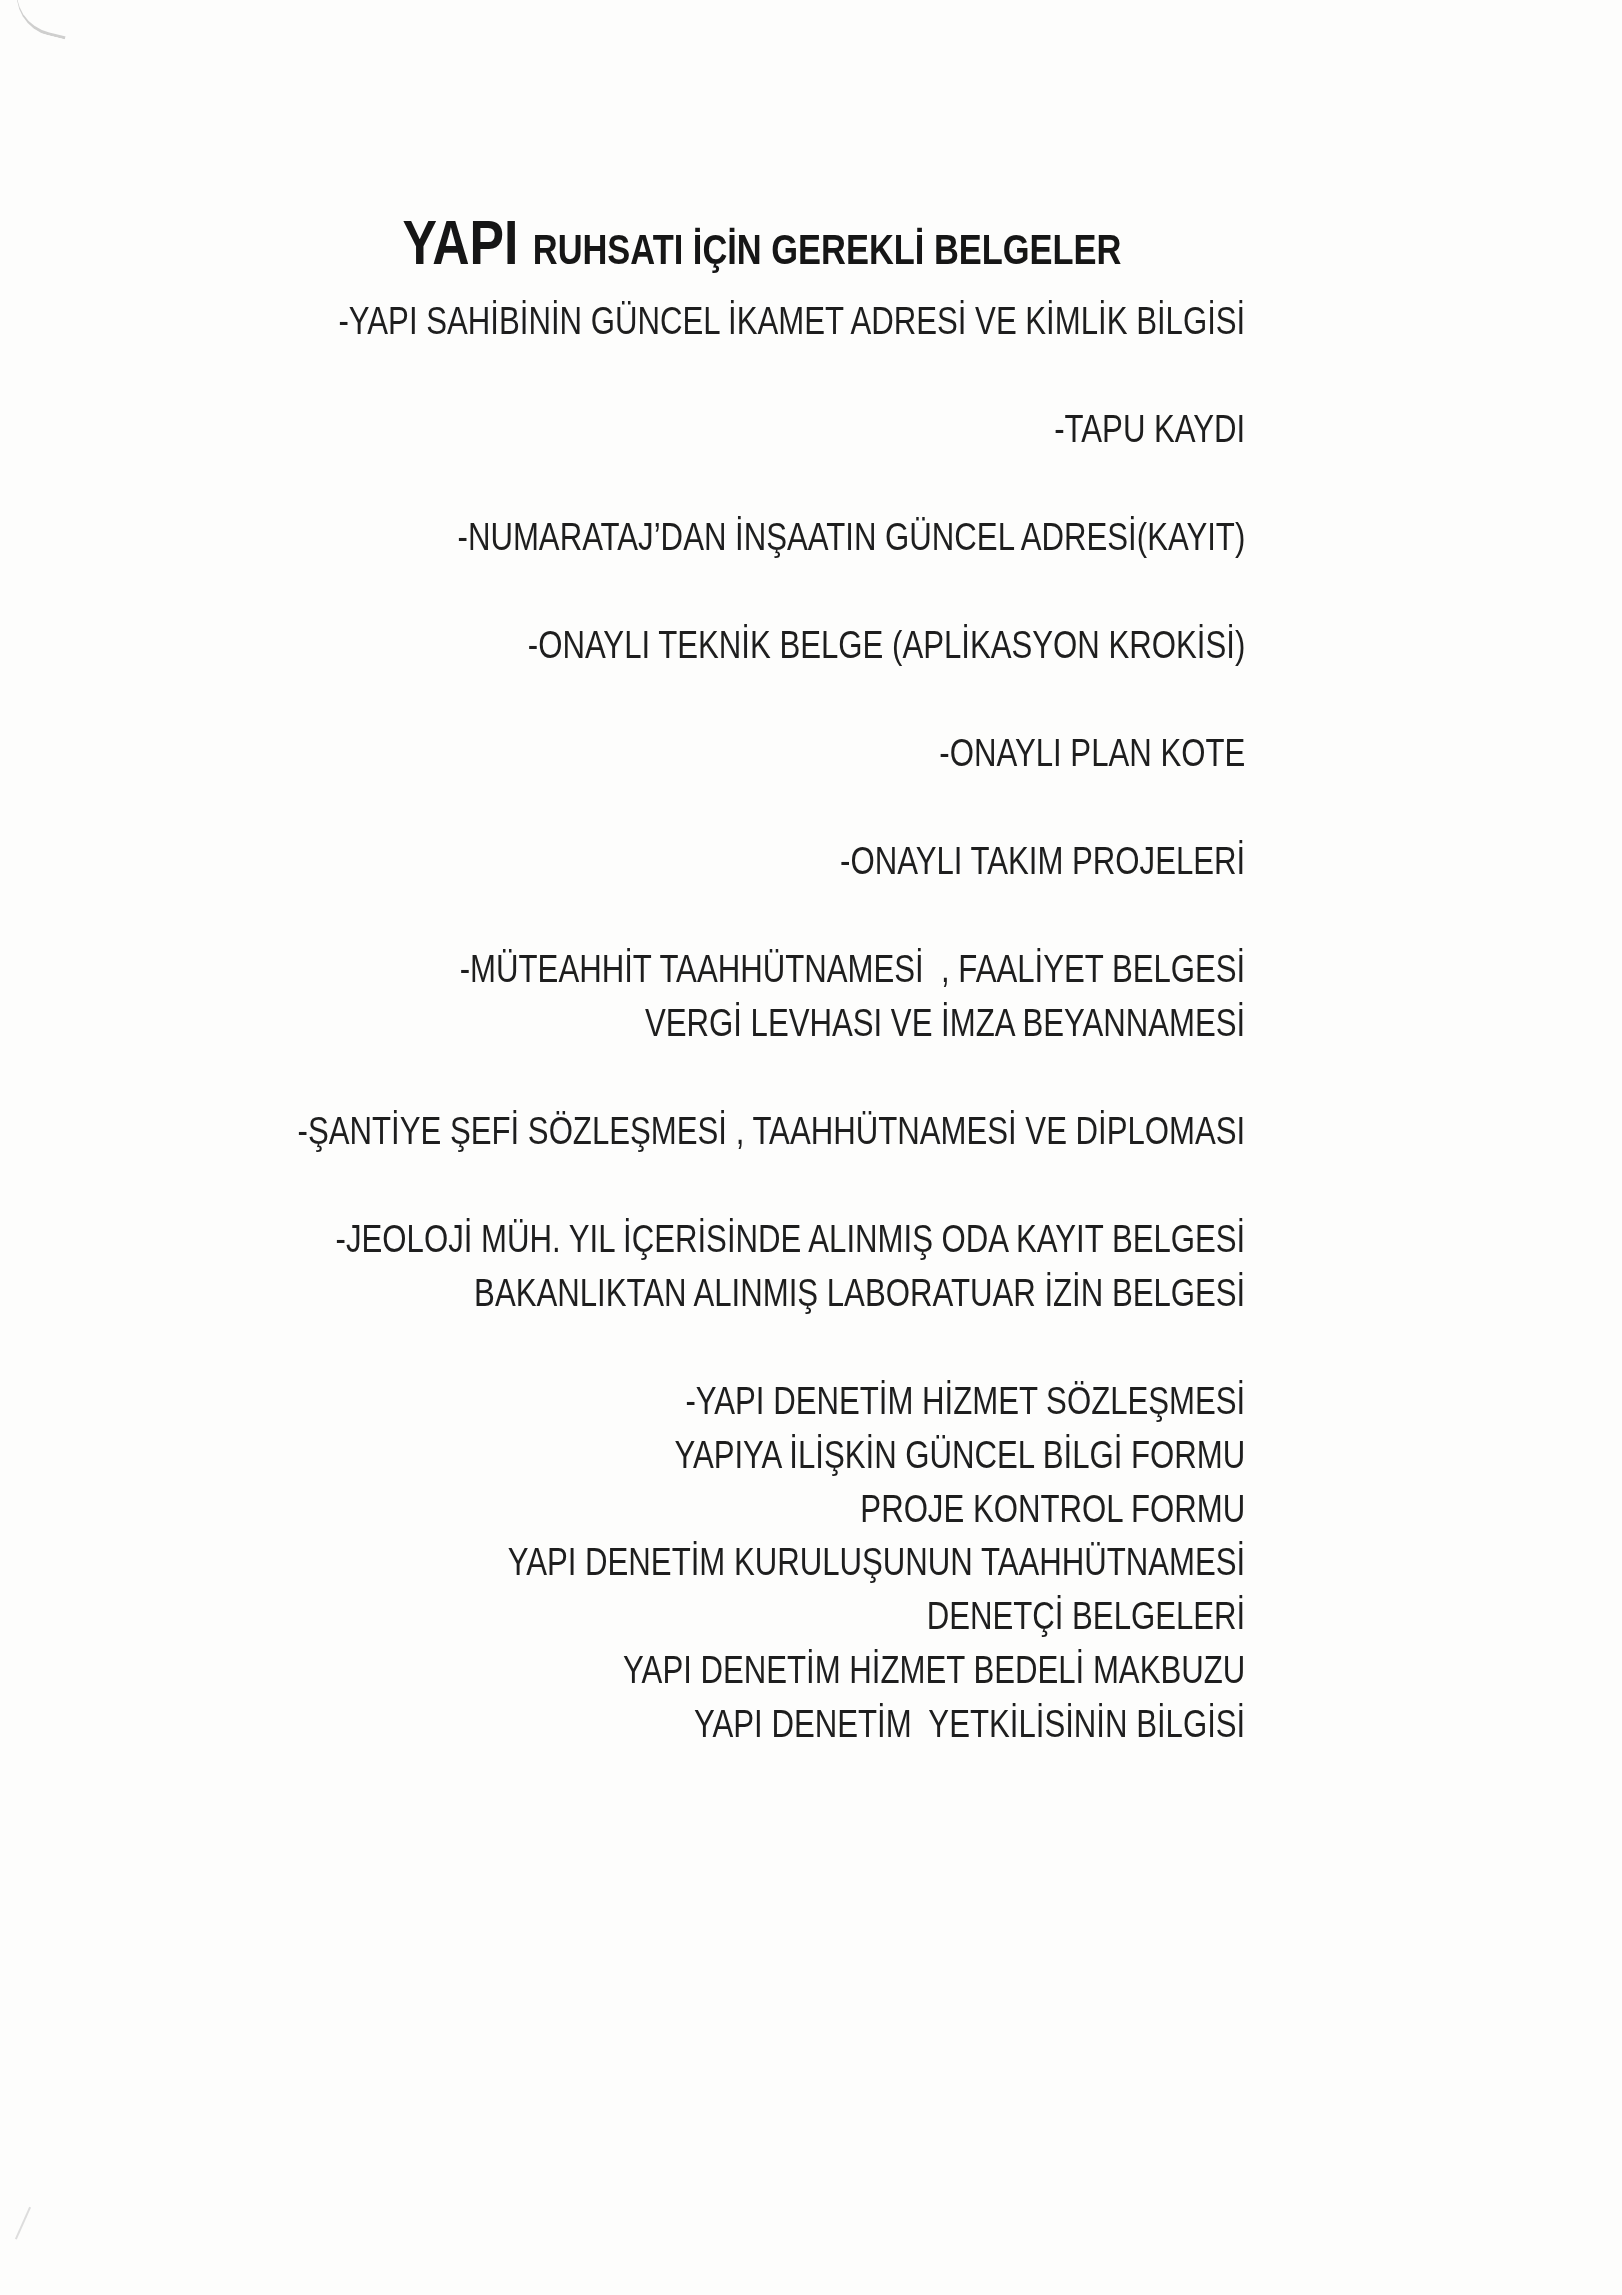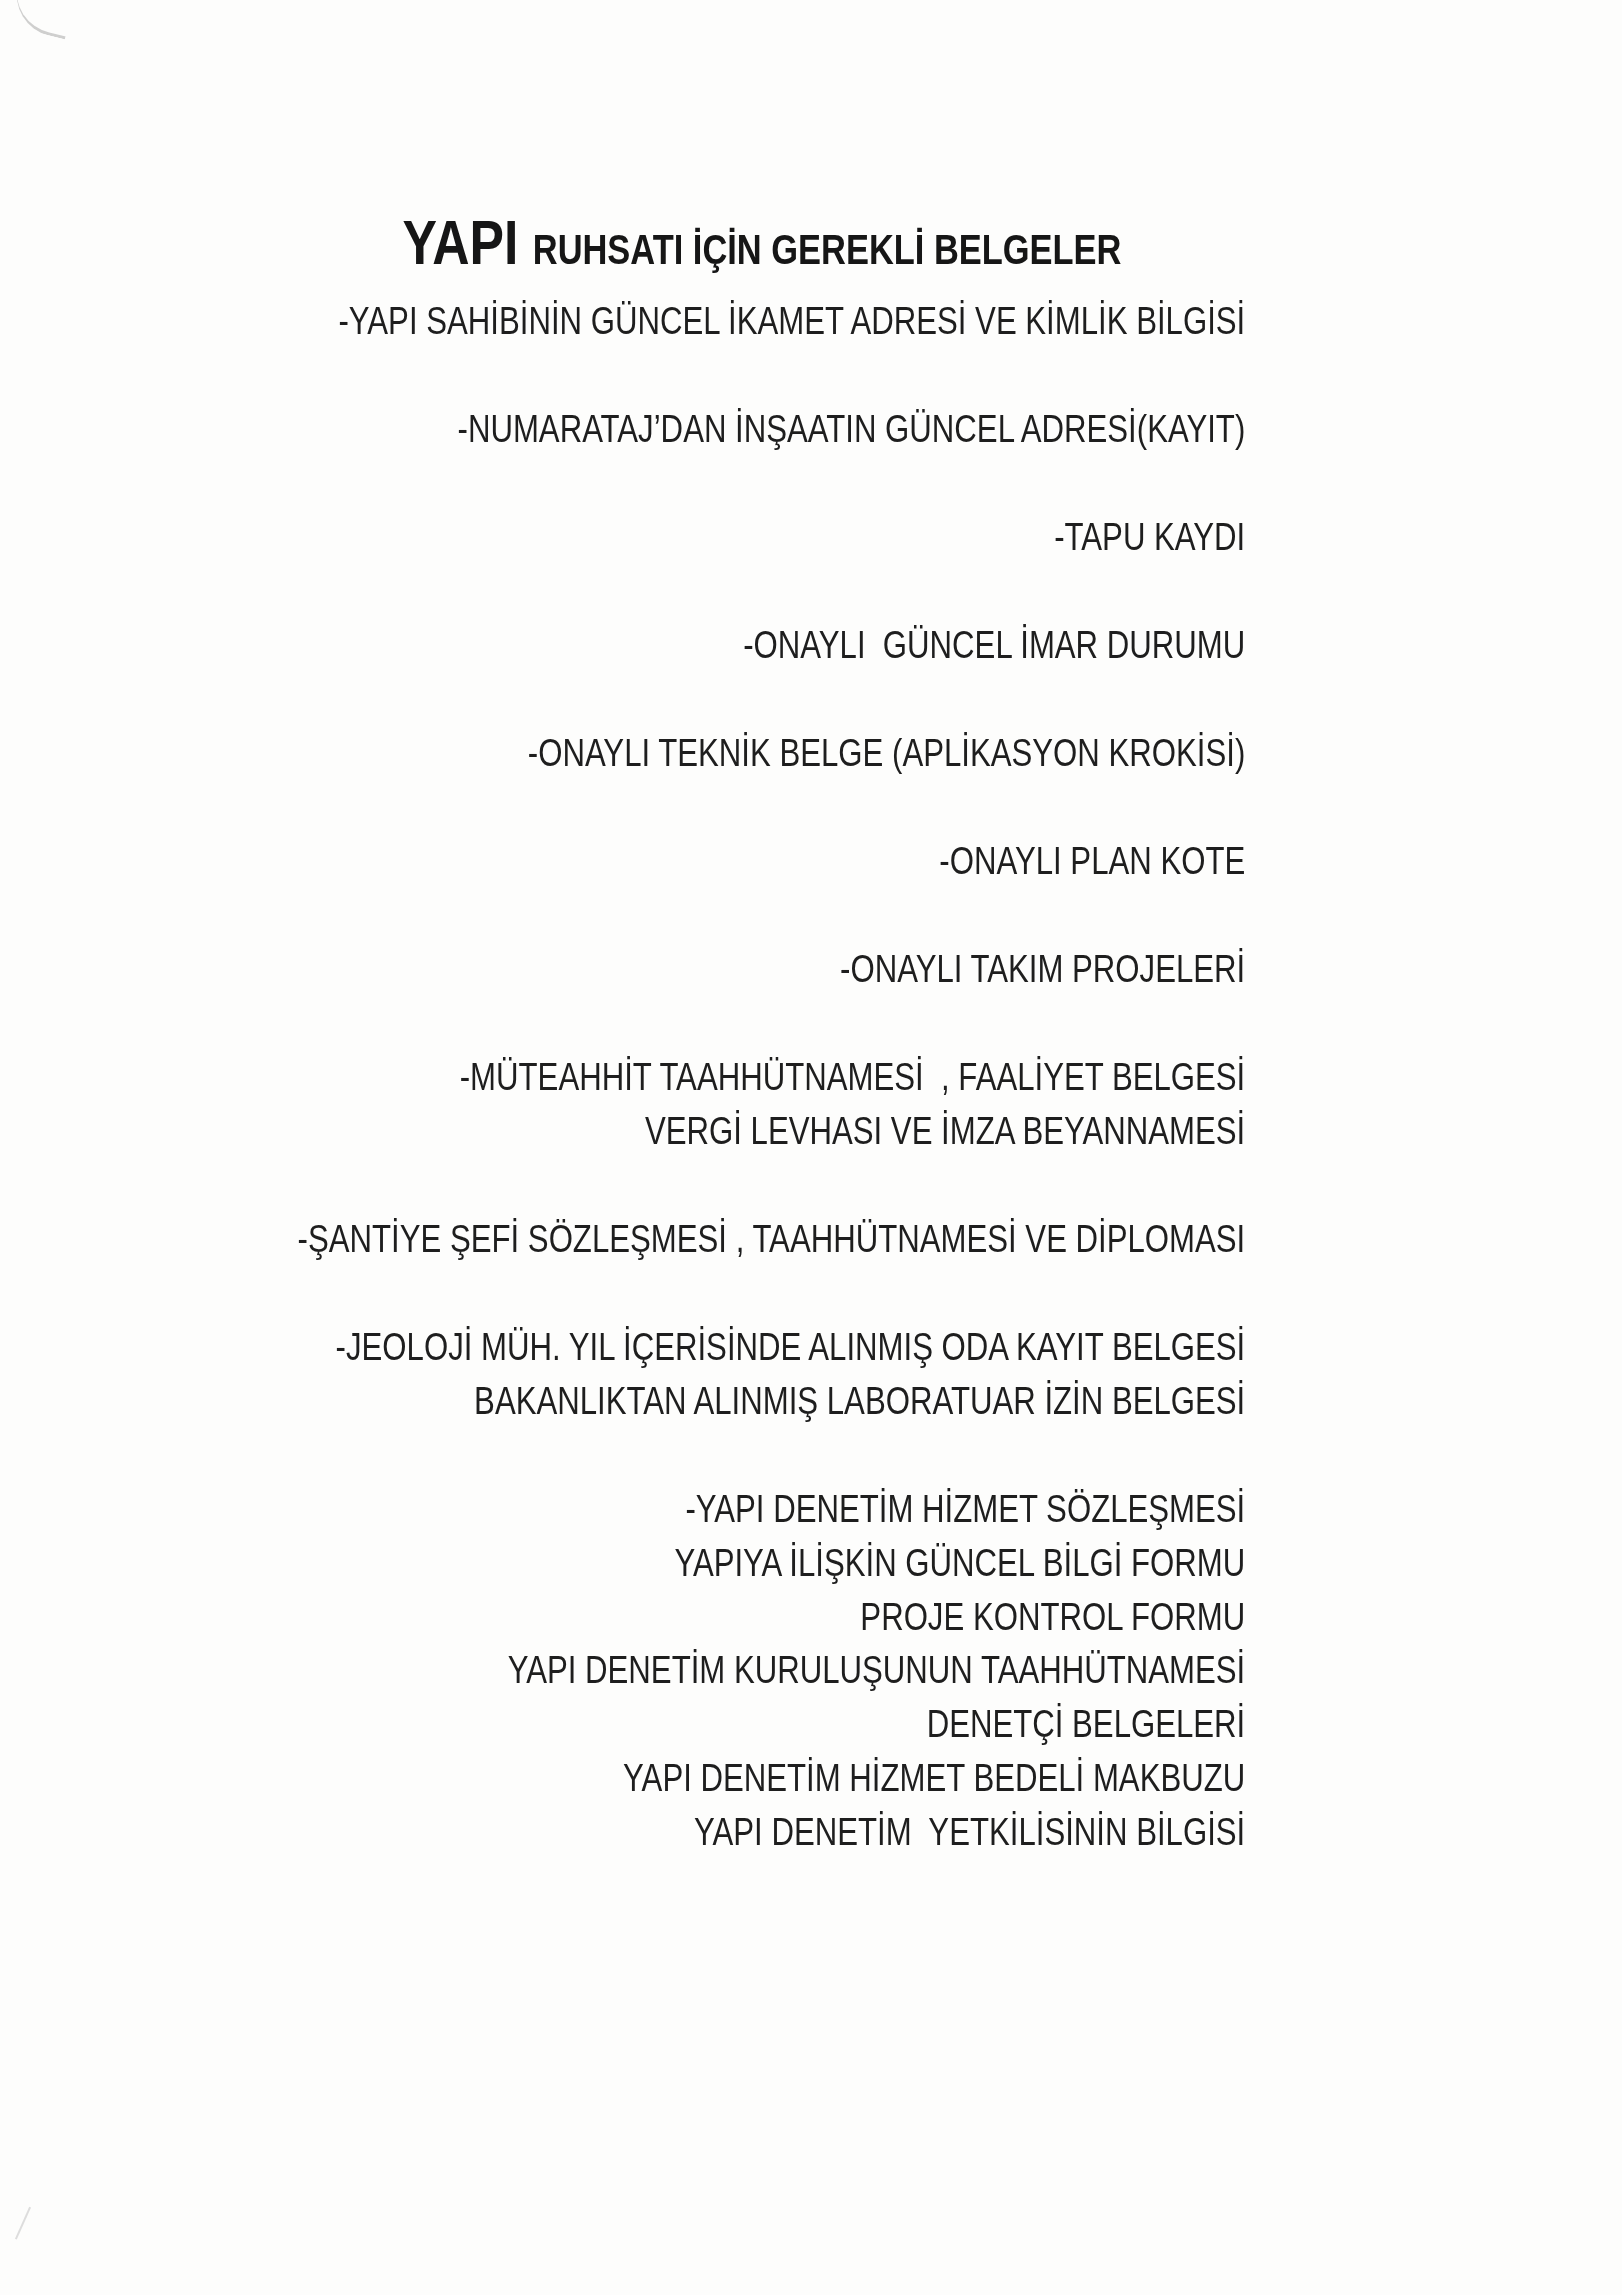--- a/index.html
+++ b/index.html
@@ -82,27 +82,24 @@
 
   <div class="title-line">
     <span class="title-lead">YAPI </span><span class="title-rest">RUHSATI İÇİN GEREKLİ BELGELER</span>
   </div>
 
   <div class="content">
       <div class="group">
         <div class="line">-YAPI SAHİBİNİN GÜNCEL İKAMET ADRESİ VE KİMLİK BİLGİSİ</div>
       </div>
       <div class="group">
-        <div class="line">-NUMARATAJ’DAN İNŞAATIN GÜNCEL ADRESİ(KAYIT)</div>
-      </div>
-      <div class="group">
         <div class="line">-TAPU KAYDI</div>
       </div>
       <div class="group">
-        <div class="line">-ONAYLI  GÜNCEL İMAR DURUMU</div>
+        <div class="line">-NUMARATAJ’DAN İNŞAATIN GÜNCEL ADRESİ(KAYIT)</div>
       </div>
       <div class="group">
         <div class="line">-ONAYLI TEKNİK BELGE (APLİKASYON KROKİSİ)</div>
       </div>
       <div class="group">
         <div class="line">-ONAYLI PLAN KOTE</div>
       </div>
       <div class="group">
         <div class="line">-ONAYLI TAKIM PROJELERİ</div>
       </div>

